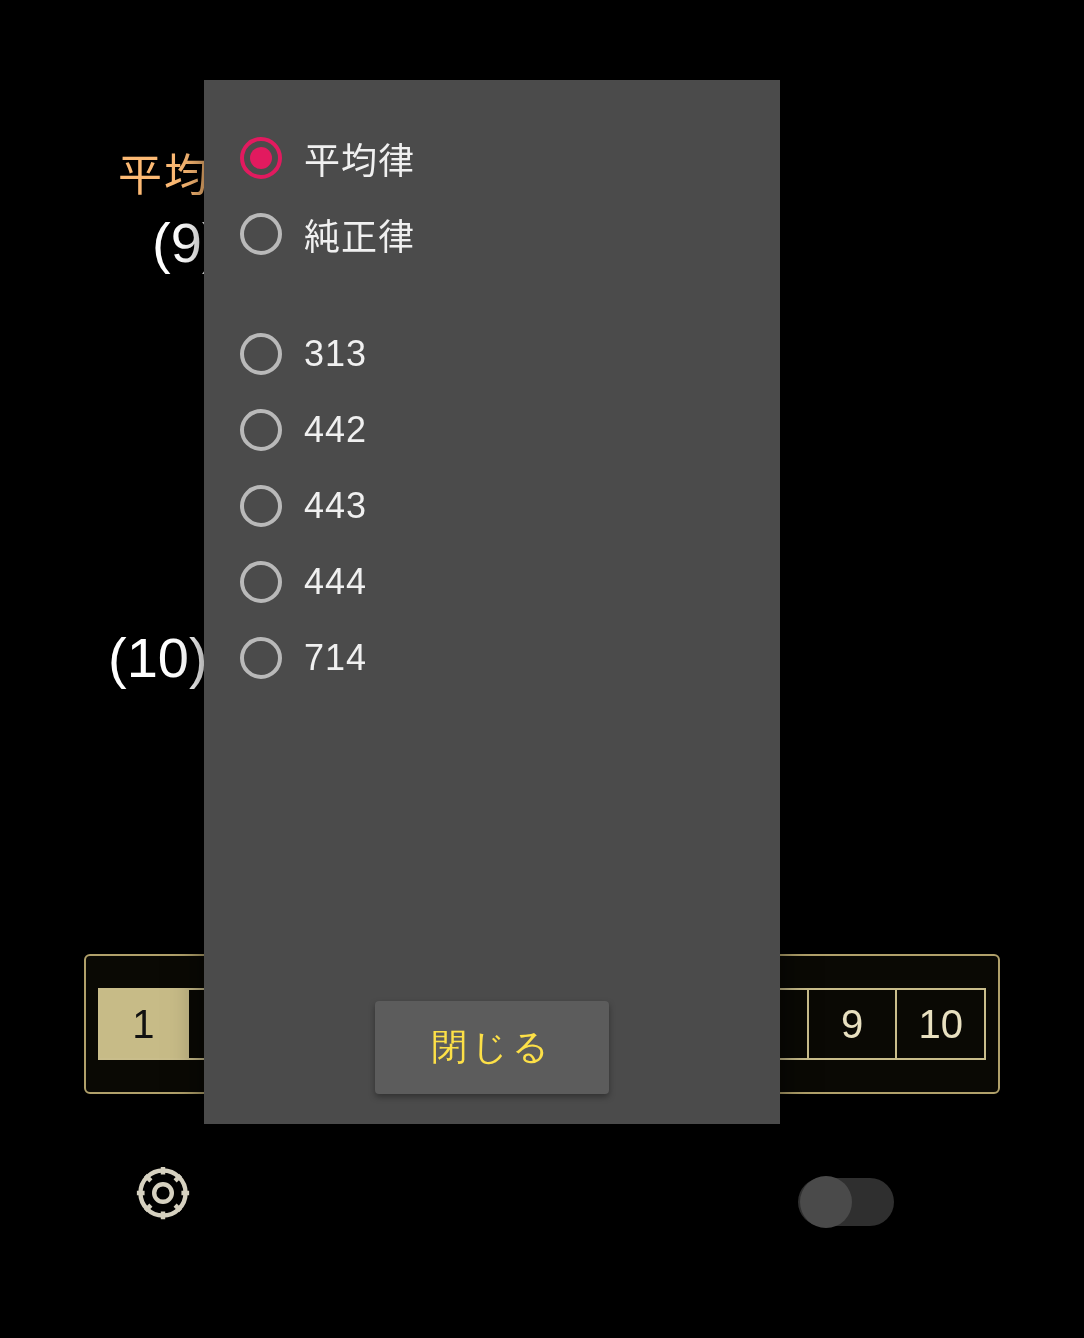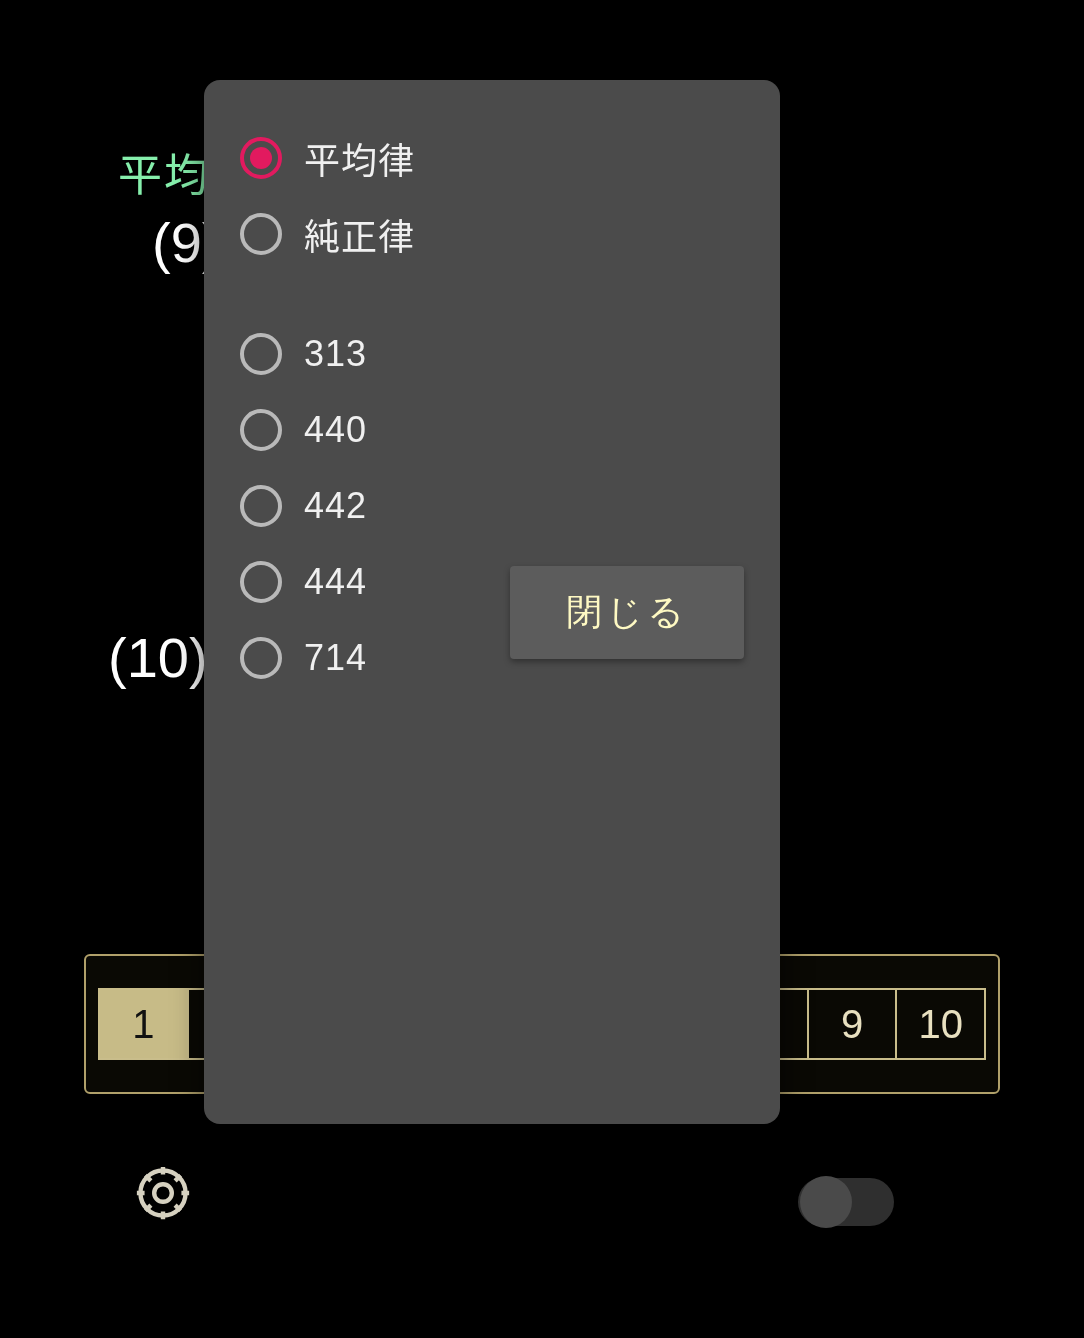--- a/index.html
+++ b/index.html
@@ -12,21 +12,21 @@
     overflow: hidden;
     position: relative;
   }
 
   
   .bg-label {
     position: absolute;
     left: 118px;
     top: 140px;
     font-size: 44px;
-    color: #86efac;
+    color: #fdba74;
     letter-spacing: 2px;
   }
   .annotation {
     position: absolute;
     color: #fff;
     font-size: 56px;
     font-weight: 400;
     font-family: Arial, Helvetica, sans-serif;
   }
   .annotation.a9  { left: 152px; top: 210px; }
@@ -95,24 +95,25 @@
   }
 
   
   .modal {
     position: absolute;
     left: 204px;
     top: 80px;
     width: 576px;
     height: 1044px;
     background: #4b4b4b;
-    border-radius: 16px;
+    border-radius: 0;
     box-shadow: 0 8px 30px rgba(0,0,0,0.6);
     padding: 40px 36px 30px 36px;
     display: flex;
+    flex-direction: column;
   }
   .radio-list { flex: 1; }
   .radio-item {
     display: flex;
     align-items: center;
     height: 76px;
     cursor: pointer;
   }
   .gap { height: 44px; }
   .radio {
@@ -137,21 +138,21 @@
   }
   .radio-label {
     font-size: 36px;
     color: #f0f0f0;
     letter-spacing: 1px;
   }
   .close-btn {
     align-self: center;
     background: #5c5c5c;
     border: none;
-    color: #fef9c3;
+    color: #fde047;
     font-size: 36px;
     padding: 22px 56px;
     border-radius: 4px;
     box-shadow: 0 3px 6px rgba(0,0,0,0.35);
     cursor: pointer;
     letter-spacing: 4px;
     margin-top: 10px;
   }
 </style>
 </head>
@@ -201,28 +202,28 @@
     </div>
 
     <div class="gap"></div>
 
     <div class="radio-item">
       <span class="radio"></span>
       <span class="radio-label">313</span>
     </div>
     <div class="radio-item">
       <span class="radio"></span>
-      <span class="radio-label">440</span>
-    </div>
-    <div class="radio-item">
-      <span class="radio"></span>
       <span class="radio-label">442</span>
     </div>
     <div class="radio-item">
       <span class="radio"></span>
+      <span class="radio-label">443</span>
+    </div>
+    <div class="radio-item">
+      <span class="radio"></span>
       <span class="radio-label">444</span>
     </div>
     <div class="radio-item">
       <span class="radio"></span>
       <span class="radio-label">714</span>
     </div>
   </div>
 
   <button class="close-btn">閉じる</button>
 </div>

